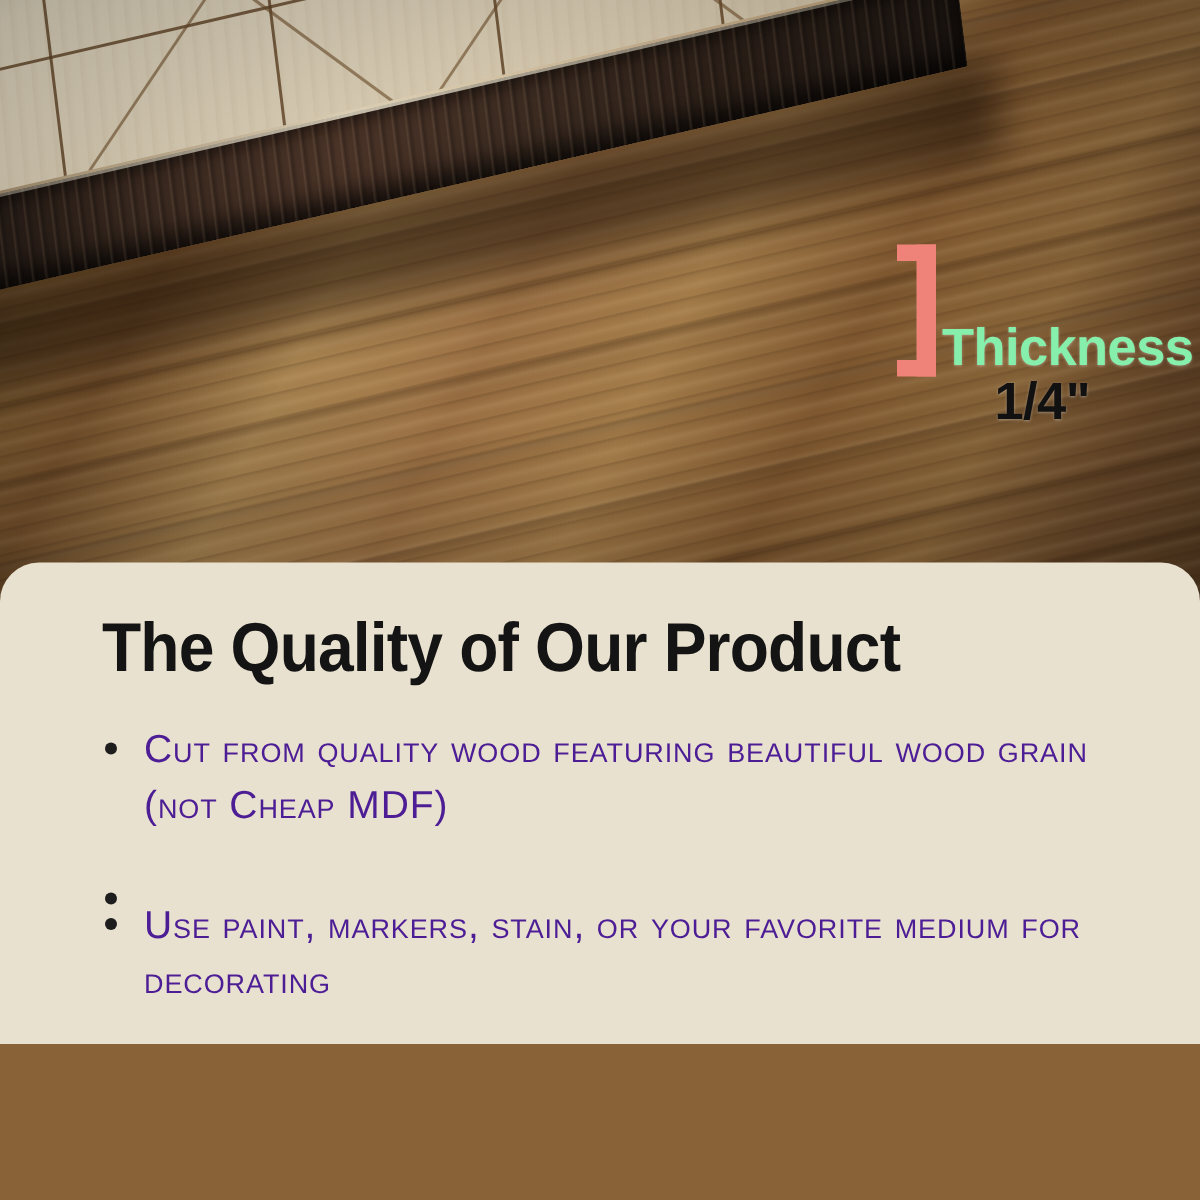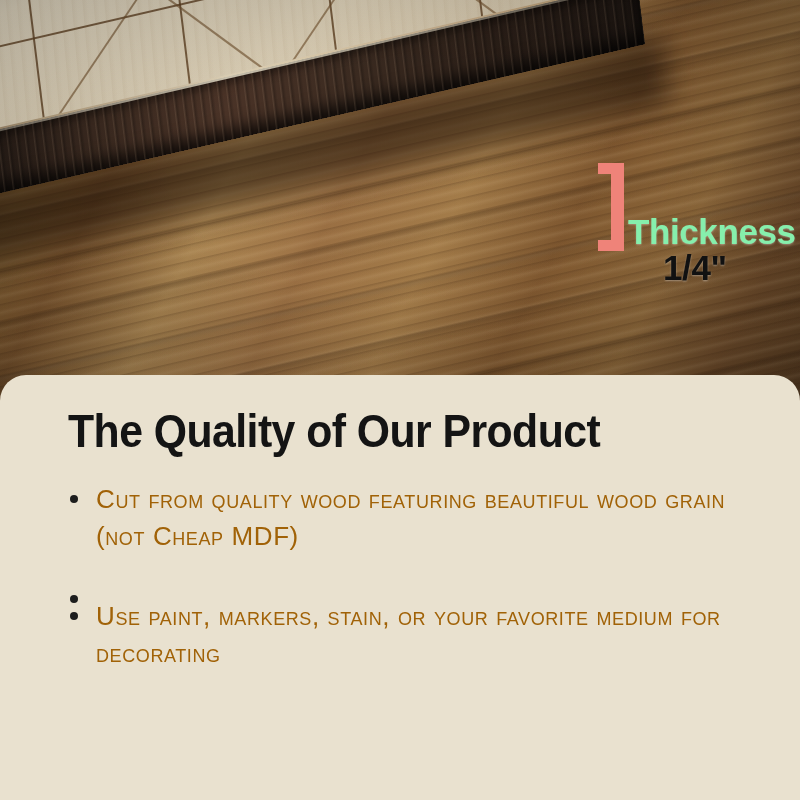--- a/index.html
+++ b/index.html
@@ -195,21 +195,21 @@
     color: #111111;
     letter-spacing: -0.4px;
     white-space: nowrap;
     text-shadow: 0 1px 2px rgba(255,255,255,0.35);
   }
 
   
   .panel {
     position: absolute;
     left: 0; top: 375px;
-    width: 800px; height: 425px;
+    width: 800px; height: 321px;
     background: #e9e1cf;
     border-top-left-radius: 26px;
     border-top-right-radius: 26px;
     box-sizing: border-box;
     padding: 32px 52px 0 68px;
   }
   .panel-title {
     font-size: 46px;
     font-weight: bold;
     color: #141414;
@@ -224,21 +224,21 @@
     list-style: none;
     margin: 0;
     padding: 0;
   }
   .bullet {
     position: relative;
     padding-left: 28px;
     margin-bottom: 26px;
     font-size: 26px;
     line-height: 1.42;
-    color: #a16207;
+    color: #4c1d95;
     font-variant: small-caps;
     letter-spacing: 0.6px;
     max-width: 660px;
   }
   .bullet:last-child { margin-bottom: 0; margin-top: 43px; }
   .bullet .dot {
     position: absolute;
     left: 2px; top: 14px;
     width: 8px; height: 8px;
     border-radius: 50%;

